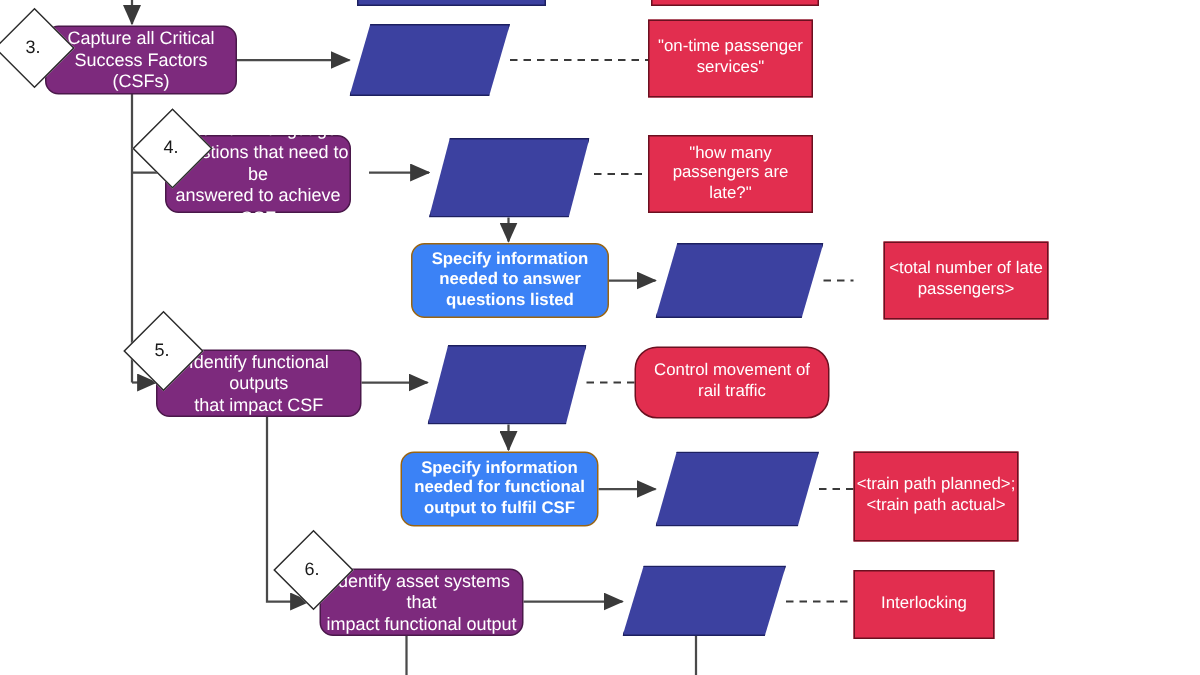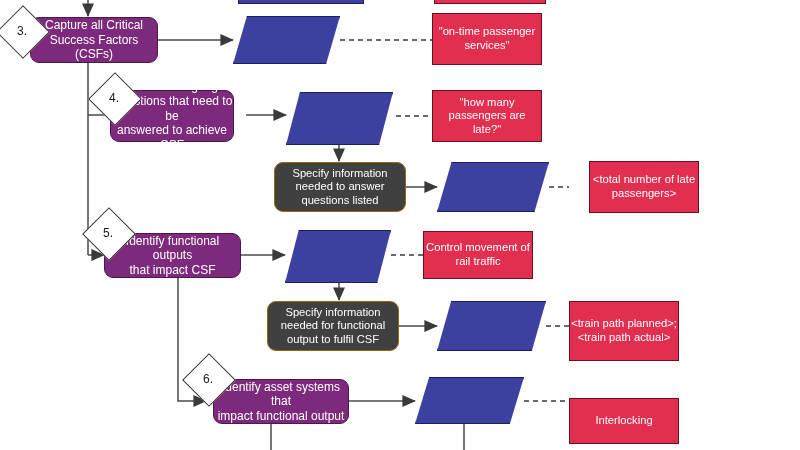--- a/index.html
+++ b/index.html
@@ -37,24 +37,25 @@
   }
   
   .proc {
     background: #7D2A7D;
     border: 1.4px solid #4a184a;
     border-radius: 9px;
     font-size: 12px;
   }
   
   .proc-orange {
-    background: #404040;
+    background: #3b82f6;
     border: 1.4px solid #9a6410;
     border-radius: 9px;
     font-size: 11.2px;
+    font-weight: bold;
   }
   
   .data {
     background: #3C41A0;
     border: 1.4px solid #1d2060;
     font-size: 11.2px;
     clip-path: polygon(13% 0%, 100% 0%, 87% 100%, 0% 100%);
     -webkit-clip-path: polygon(13% 0%, 100% 0%, 87% 100%, 0% 100%);
   }
   .data-wrap {
@@ -209,21 +210,21 @@
   <div class="step-label" style="left:90px; top:215px;">5.</div>
   <div class="node proc" style="left:104px; top:233px; width:137px; height:45px;">Identify functional outputs
 that impact CSF</div>
 
   <div class="data-wrap" style="left:285px; top:230px; width:106px; height:53px;">
     <div class="node data" style="left:0; top:0; width:106px; height:53px;"></div>
     <div class="data-inner">Functional
 Outputs</div>
   </div>
 
-  <div class="node example" style="left:423px; top:231px; width:110px; height:48px;">Control movement of
+  <div class="node example" style="left:423px; top:231px; width:130px; height:48px;border-radius:15px;">Control movement of
 rail traffic</div>
 
   <div class="node proc-orange" style="left:267px; top:301px; width:132px; height:50px;">Specify information
 needed for functional
 output to fulfil CSF</div>
 
   <div class="data-wrap" style="left:437px; top:301px; width:109px; height:50px;">
     <div class="node data" style="left:0; top:0; width:109px; height:50px;"></div>
     <div class="data-inner">Functional
 Information
@@ -236,15 +237,15 @@
   <div class="step" style="left:190px; top:361px;"></div>
   <div class="step-label" style="left:190px; top:361px;">6.</div>
   <div class="node proc" style="left:213px; top:379px; width:136px; height:45px;">Identify asset systems that
 impact functional output</div>
 
   <div class="data-wrap" style="left:415px; top:377px; width:109px; height:47px;">
     <div class="node data" style="left:0; top:0; width:109px; height:47px;"></div>
     <div class="data-inner">Asset Systems</div>
   </div>
 
-  <div class="node example" style="left:569px; top:398px; width:110px; height:46px;">Interlocking</div>
+  <div class="node example" style="left:569px; top:380px; width:94px; height:46px;">Interlocking</div>
 
 </div>
 
 </body></html>

